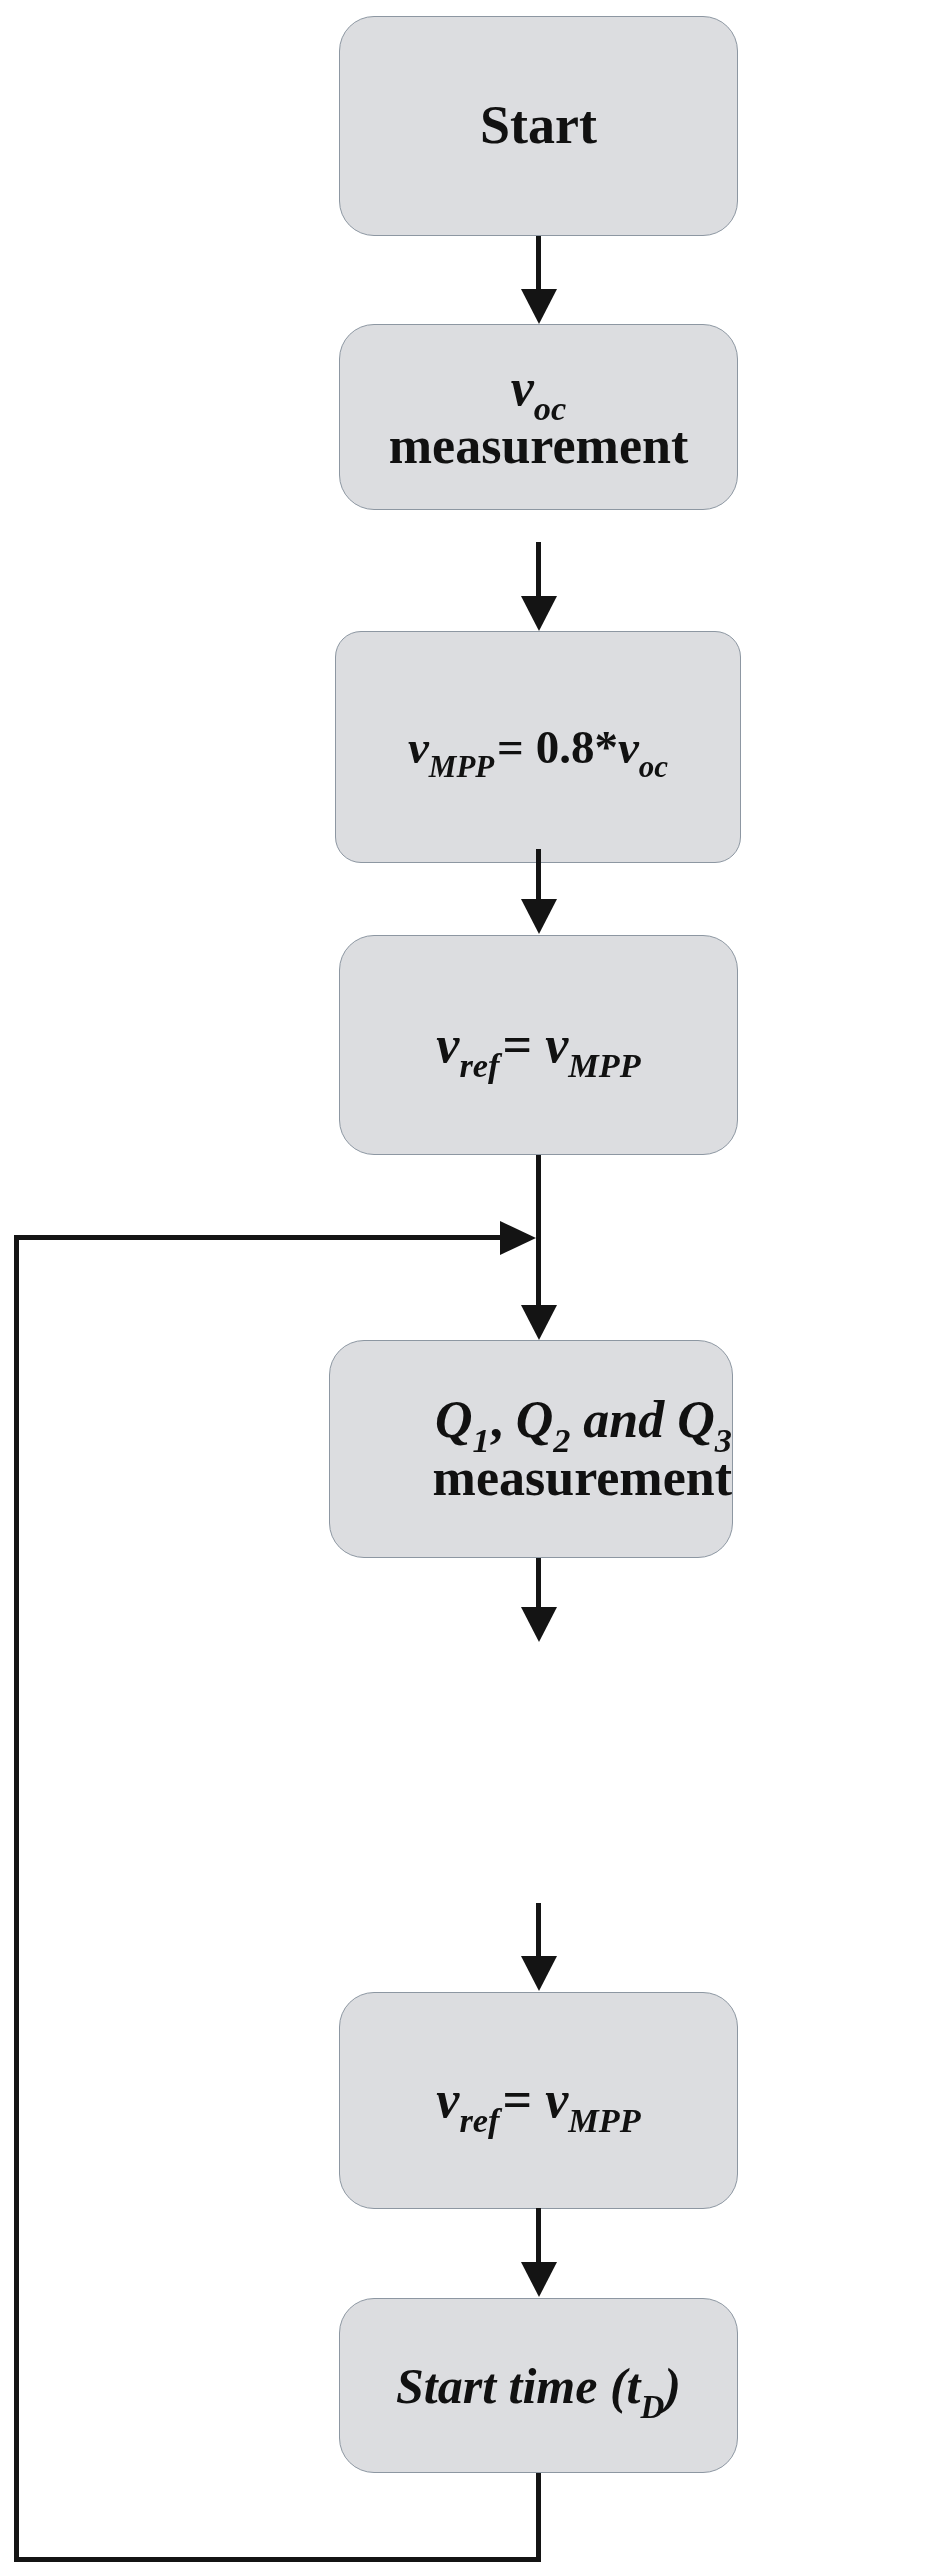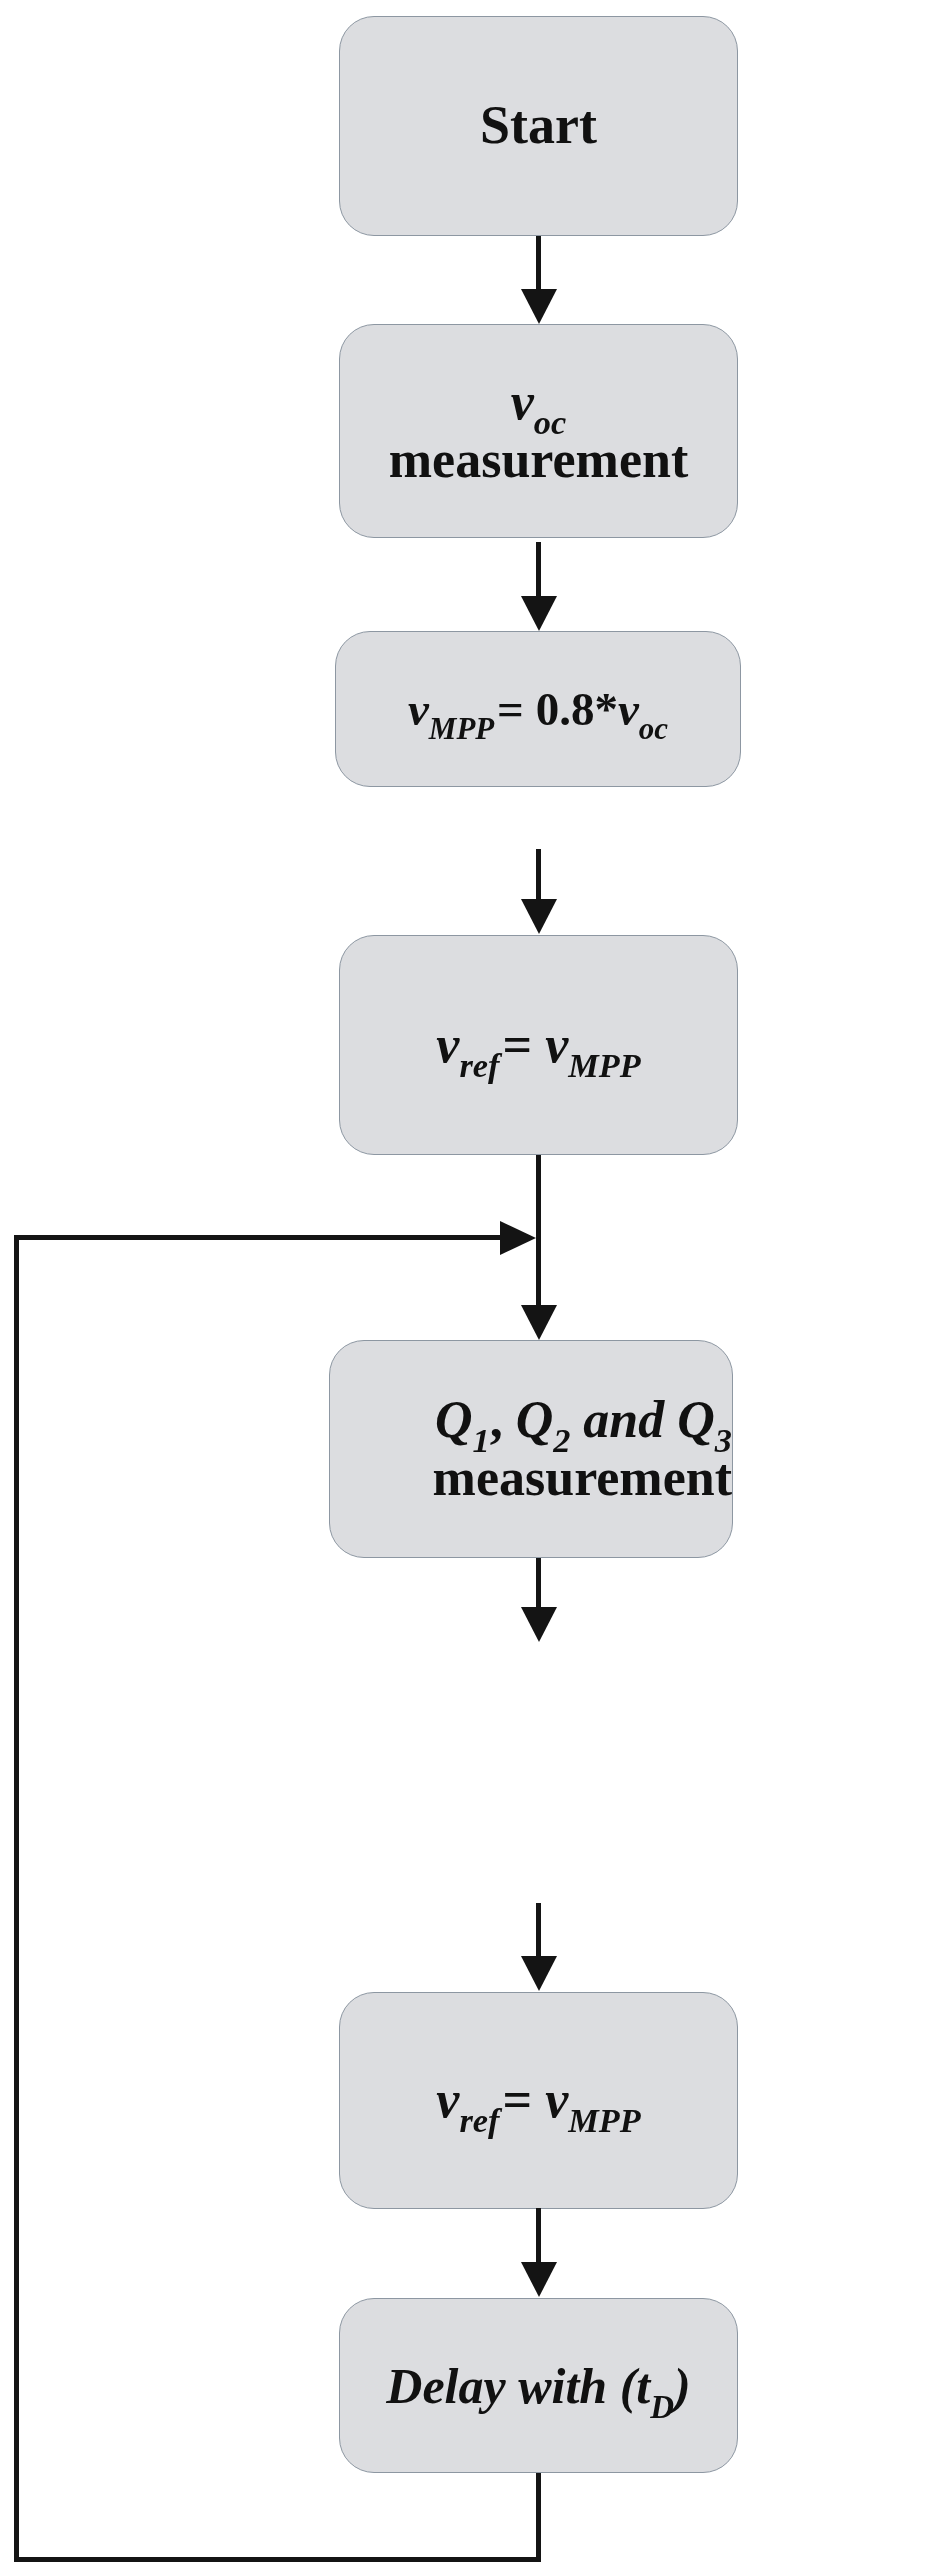--- a/index.html
+++ b/index.html
@@ -38,22 +38,22 @@
   .sub {
     font-size: 0.66em;
     font-style: italic;
     vertical-align: -0.45em;
     line-height: 0;
   }
   .op { font-style: normal; margin-left: 0.06em; }
 
   
   .n1 { left: 339px; top: 15.5px;   width: 399px;  height: 220px; font-size: 54px; }
-  .n2 { left: 339px; top: 324px;  width: 399px;  height: 214px; font-size: 52px; }
-  .n3 { left: 335px; top: 631px; width: 406px;  height: 156px; font-size: 47px; }
+  .n2 { left: 339px; top: 324px;  width: 399px;  height: 186px; font-size: 52px; }
+  .n3 { left: 335px; top: 631px; width: 406px;  height: 232px; font-size: 47px; border-radius: 26px; }
   .n4 { left: 339px; top: 935px; width: 399px;  height: 220px; font-size: 52px; }
   .n5 { left: 329px; top: 1340px; width: 404px;  height: 218px; font-size: 52px; align-items: flex-end; }
   .n6 { left: 139px; top: 1643px; width: 785px; height: 260px; font-size: 51px; }
   .n7 { left: 339px; top: 1992px; width: 399px;  height: 217px; font-size: 52px; }
   .n8 { left: 339px; top: 2298px; width: 399px;  height: 175px; font-size: 50px; }
 
   
   .vline { position: absolute; width: 5px; background: var(--line); }
   .hline { position: absolute; height: 5px; background: var(--line); }
   .arrow-down {
@@ -114,21 +114,21 @@
     <div class="line"><span class="it">Q</span><span class="sub">1</span><span>, </span><span class="it">Q</span><span class="sub">2</span><span class="it"> and </span><span class="it">Q</span><span class="sub">3</span></div>
     <div class="line">measurement</div>
   </div>
 
 
   <div class="node n7">
     <div class="line"><span class="it">v</span><span class="sub">ref</span><span class="op">= </span><span class="it">v</span><span class="sub">MPP</span></div>
   </div>
 
   <div class="node n8">
-    <div class="line"><span class="it">Delay with (t</span><span class="sub">D</span><span class="it">)</span></div>
+    <div class="line"><span class="it">Start time (t</span><span class="sub">D</span><span class="it">)</span></div>
   </div>
 
   <div class="vline c1"></div>
   <div class="arrow-down a1"></div>
 
   <div class="vline c2"></div>
   <div class="arrow-down a2"></div>
 
   <div class="vline c3"></div>
   <div class="arrow-down a3"></div>

